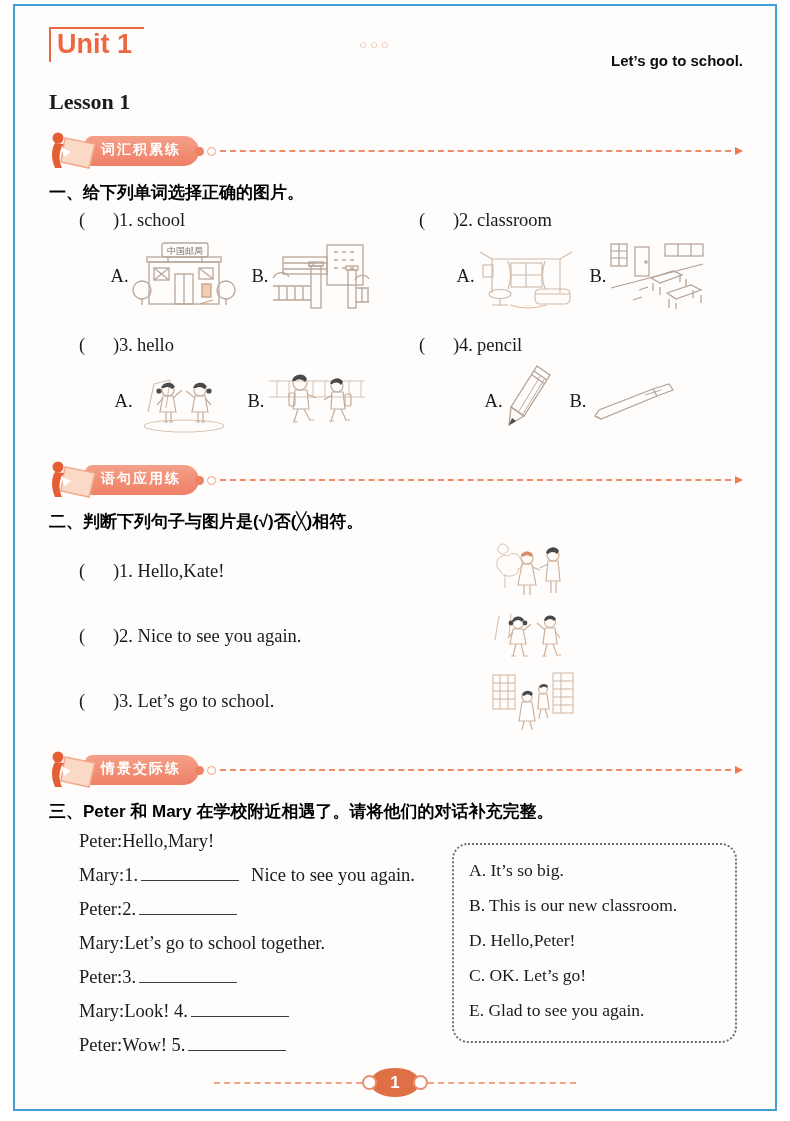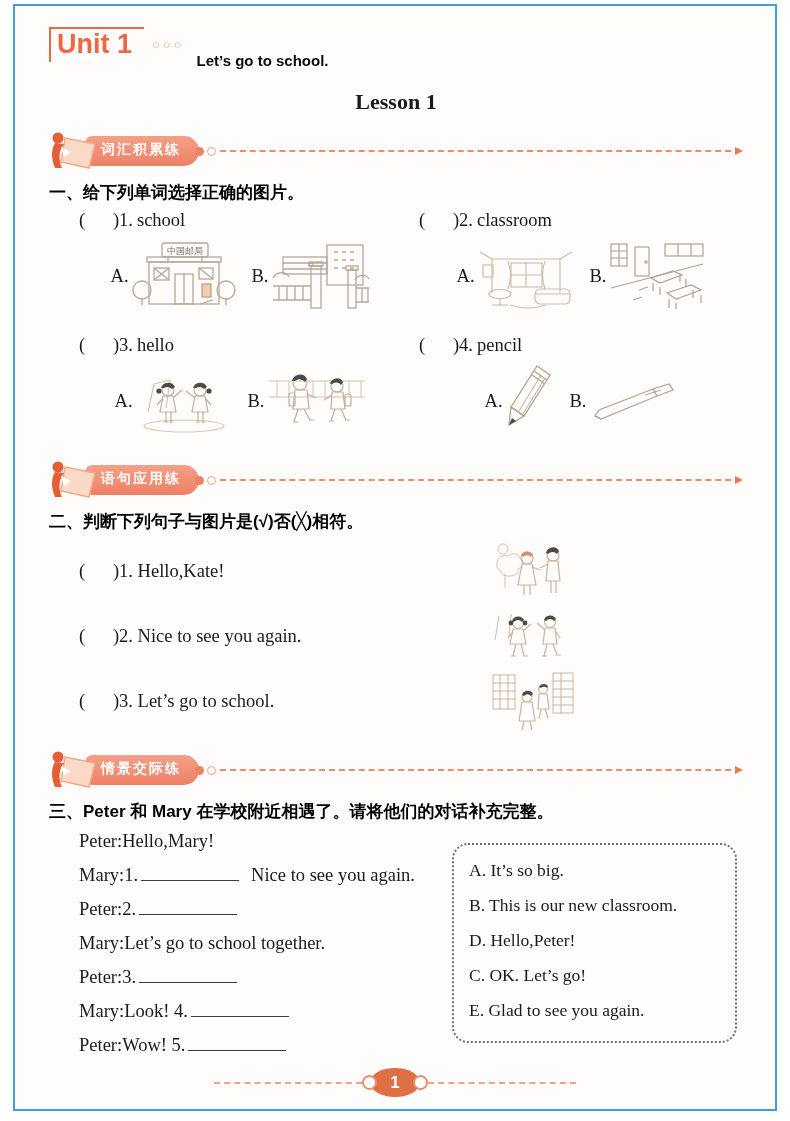--- a/index.html
+++ b/index.html
@@ -1,26 +1,26 @@
 <!DOCTYPE html>
 <html><head>
 <meta charset="utf-8">
 <style>
   html,body{margin:0;padding:0;background:#fff;}
   body{width:790px;height:1121px;position:relative;font-family:"Liberation Serif",serif;color:#1a1a1a;}
   .frame{position:absolute;top:4px;left:13px;right:13px;bottom:10px;border:2px solid #419fd6;background:#fffdfc;overflow:hidden;}
   .content{padding:8px 32px 0 34px;position:relative;height:100%;box-sizing:border-box;}
 
   
-  .hdr{display:flex;align-items:center;margin-top:6px;}
+  .hdr{display:flex;align-items:center;margin-top:6px;justify-content:space-between;}
   .unit-box{color:#ec6843;font-family:"Liberation Sans",sans-serif;font-weight:bold;font-size:27px;
             border-left:2.5px solid #ec6843;border-top:2.5px solid #ec6843;padding:1px 12px 3px 6px;line-height:1.1;}
   .unit-dots{color:#f09b7f;font-size:13px;letter-spacing:3px;margin:0 12px 0 8px;}
   .unit-title{font-family:"Liberation Sans",sans-serif;font-weight:bold;font-size:15px;color:#0d0d0d;margin-top:32px;}
-  .lesson{text-align:center;font-size:22px;font-weight:bold;margin:20px 0 6px;}
+  .lesson{font-size:22px;font-weight:bold;margin:20px 0 6px;}
 
   
   .banner{display:flex;align-items:center;height:44px;margin:14px 0 4px;}
   .banner-icon{width:50px;height:42px;flex:none;z-index:2;}
   .badge{background:linear-gradient(180deg,#f4a089,#ee8066);color:#fff;font-family:"Liberation Sans",sans-serif;
          font-weight:bold;font-size:14px;letter-spacing:2px;padding:5px 18px 7px 16px;border-radius:8px 16px 16px 8px;
          margin-left:-14px;box-shadow:0 1px 0 #e4累 transparent;}
   .badge-dot{width:9px;height:9px;border-radius:50%;background:#ee8263;margin-left:-4px;z-index:2;}
   .badge-ring{width:7px;height:7px;border-radius:50%;border:1.5px solid #efa184;background:#fff;margin-left:3px;}
   .dash-line{flex:1;border-top:2px dashed #ec8c68;margin:0 2px 0 4px;position:relative;height:0;}

